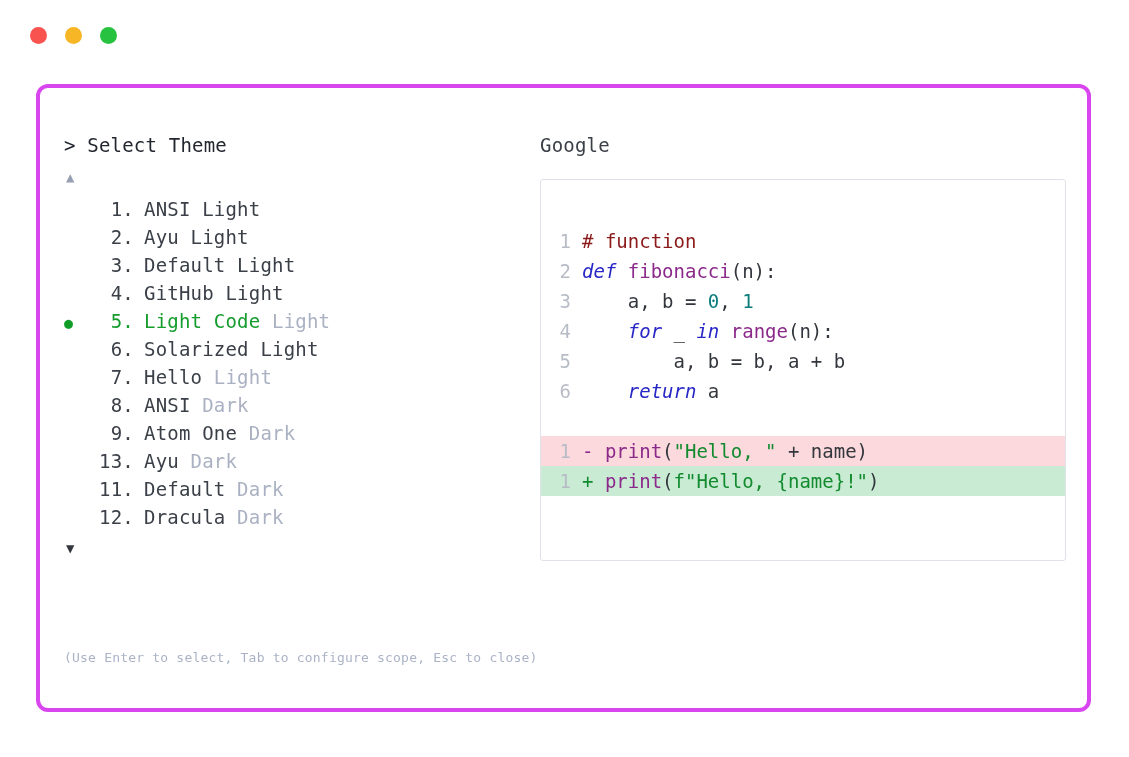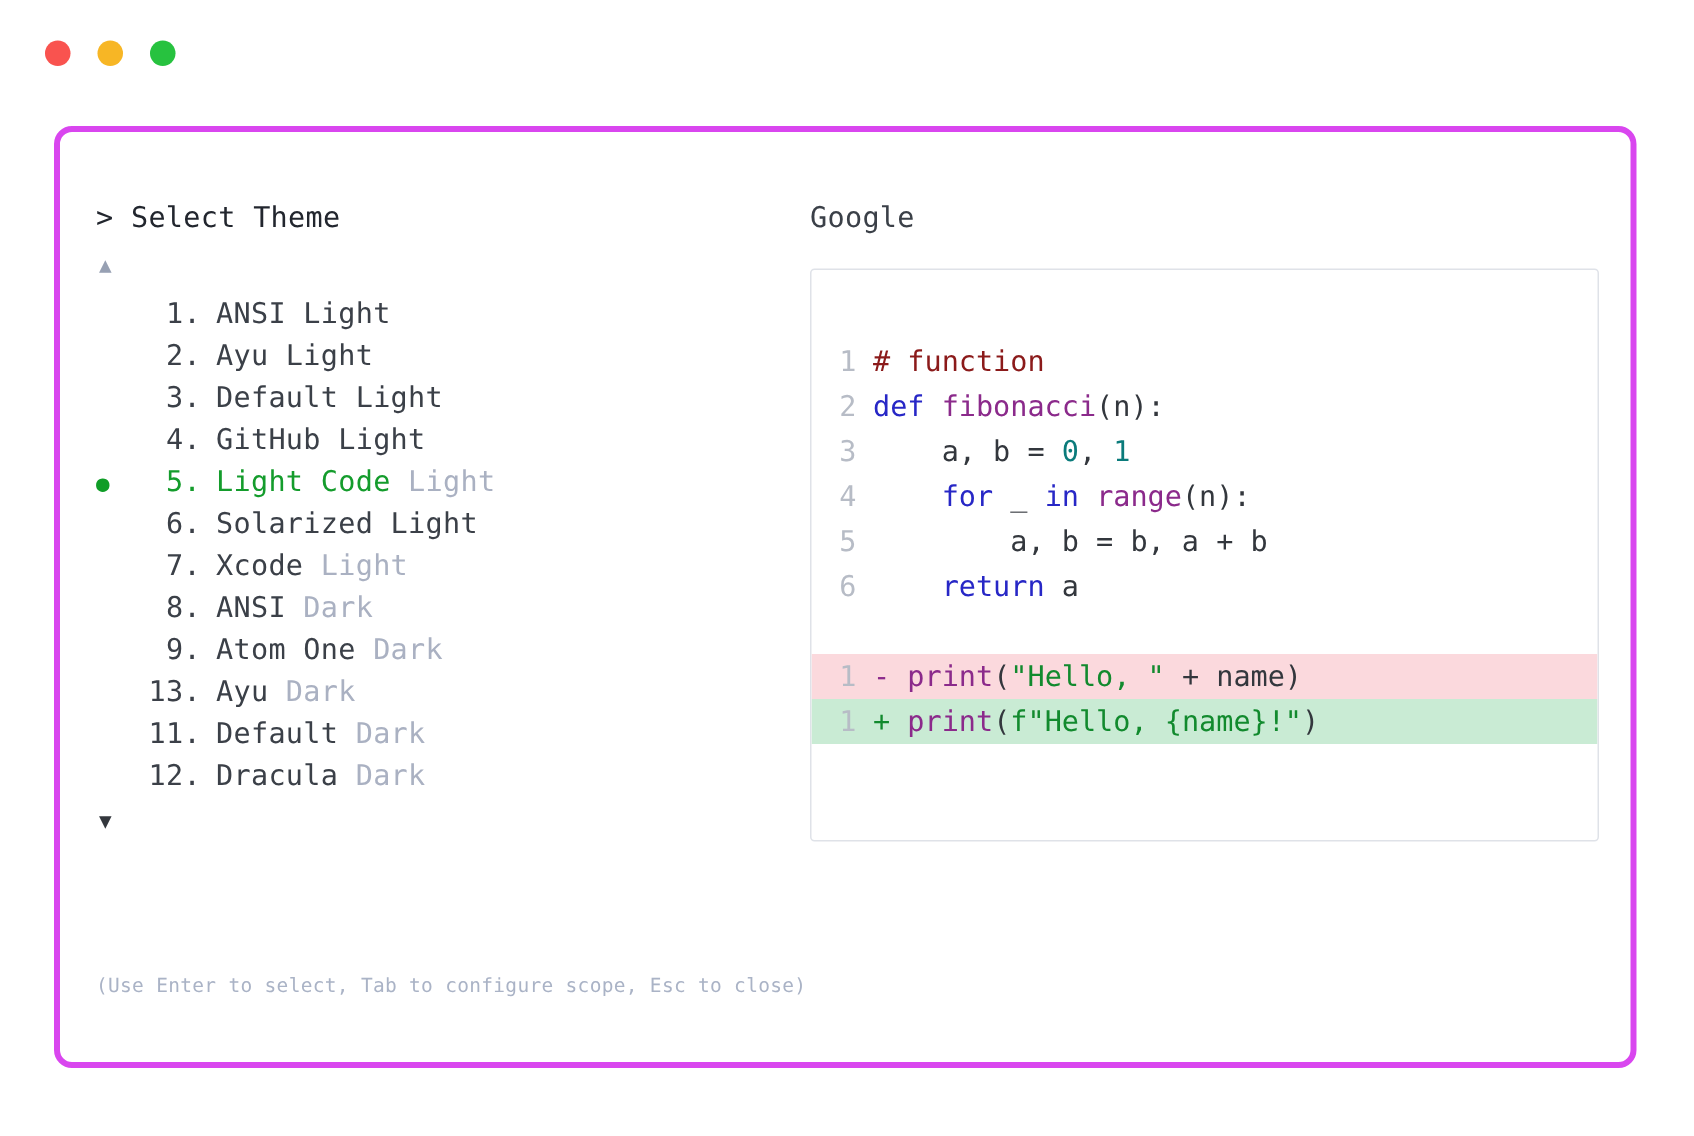--- a/index.html
+++ b/index.html
@@ -190,21 +190,21 @@
     width: 16px;
     flex: 0 0 16px;
     text-align: right;
     color: #b7bcc6;
     margin-right: 11px;
   }
   .code-text { color: #33373d; }
 
   
   .tok-comment { color: #8b1a1a; }
-  .tok-kw      { color: #2727c6; }
+  .tok-kw      { color: #2727c6; font-style: italic; }
   .tok-fn      { color: #8b2a8b; }
   .tok-num     { color: #0b7b7b; }
   .tok-str     { color: #128a2e; }
   .tok-plain   { color: #33373d; }
   .diff-mark-del { color: #8b2a8b; }
   .diff-mark-add { color: #128a2e; }
 </style>
 </head>
 <body>
 
@@ -224,21 +224,21 @@
 
         <div class="scroll-arrow up">▲</div>
 
         <ul class="theme-list" id="theme-list">
             <li class="theme-row"><span class="bullet-cell">●</span><span class="num-cell">1.</span><span class="name-cell">ANSI</span><span class="variant strong"> Light</span></li>
             <li class="theme-row"><span class="bullet-cell">●</span><span class="num-cell">2.</span><span class="name-cell">Ayu</span><span class="variant strong"> Light</span></li>
             <li class="theme-row"><span class="bullet-cell">●</span><span class="num-cell">3.</span><span class="name-cell">Default</span><span class="variant strong"> Light</span></li>
             <li class="theme-row"><span class="bullet-cell">●</span><span class="num-cell">4.</span><span class="name-cell">GitHub</span><span class="variant strong"> Light</span></li>
             <li class="theme-row selected"><span class="bullet-cell">●</span><span class="num-cell">5.</span><span class="name-cell">Light Code</span><span class="variant muted"> Light</span></li>
             <li class="theme-row"><span class="bullet-cell">●</span><span class="num-cell">6.</span><span class="name-cell">Solarized</span><span class="variant strong"> Light</span></li>
-            <li class="theme-row"><span class="bullet-cell">●</span><span class="num-cell">7.</span><span class="name-cell">Xcode</span><span class="variant muted"> Light</span></li>
+            <li class="theme-row"><span class="bullet-cell">●</span><span class="num-cell">7.</span><span class="name-cell">Hello</span><span class="variant muted"> Light</span></li>
             <li class="theme-row"><span class="bullet-cell">●</span><span class="num-cell">8.</span><span class="name-cell">ANSI</span><span class="variant muted"> Dark</span></li>
             <li class="theme-row"><span class="bullet-cell">●</span><span class="num-cell">9.</span><span class="name-cell">Atom One</span><span class="variant muted"> Dark</span></li>
             <li class="theme-row"><span class="bullet-cell">●</span><span class="num-cell">13.</span><span class="name-cell">Ayu</span><span class="variant muted"> Dark</span></li>
             <li class="theme-row"><span class="bullet-cell">●</span><span class="num-cell">11.</span><span class="name-cell">Default</span><span class="variant muted"> Dark</span></li>
             <li class="theme-row"><span class="bullet-cell">●</span><span class="num-cell">12.</span><span class="name-cell">Dracula</span><span class="variant muted"> Dark</span></li>
           </ul>
 
         <div class="scroll-arrow down">▼</div>
       </div>
 

